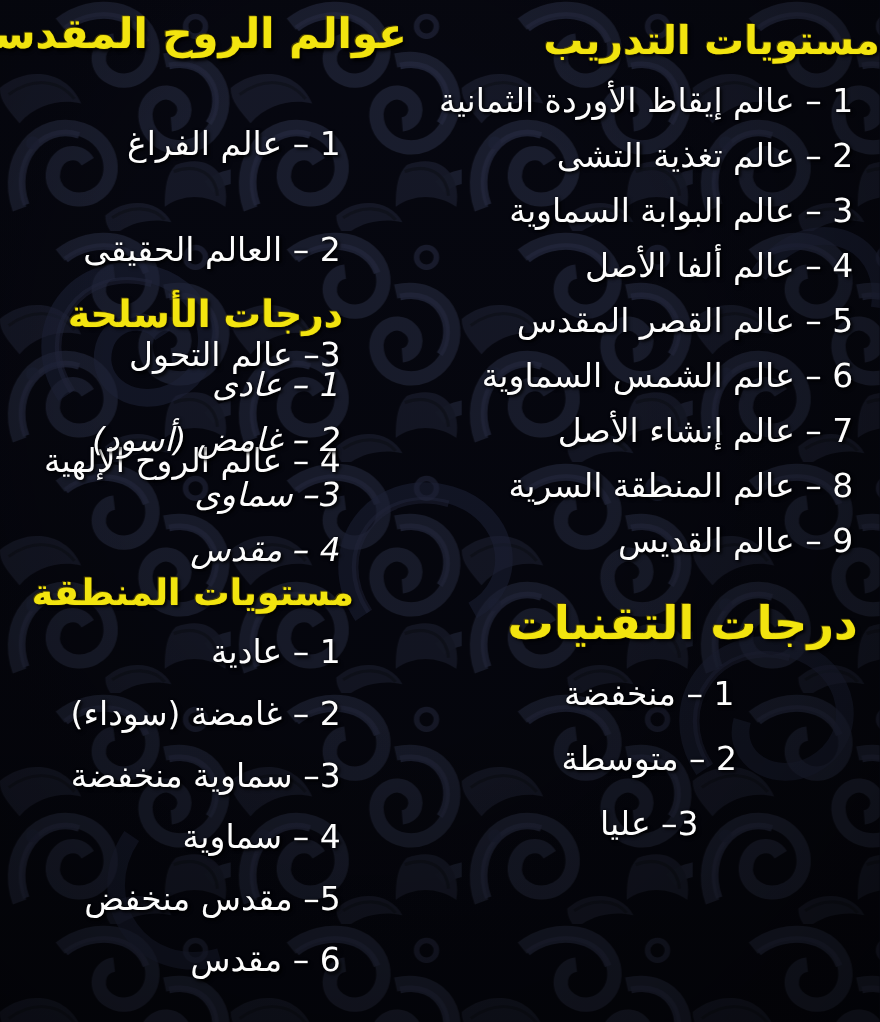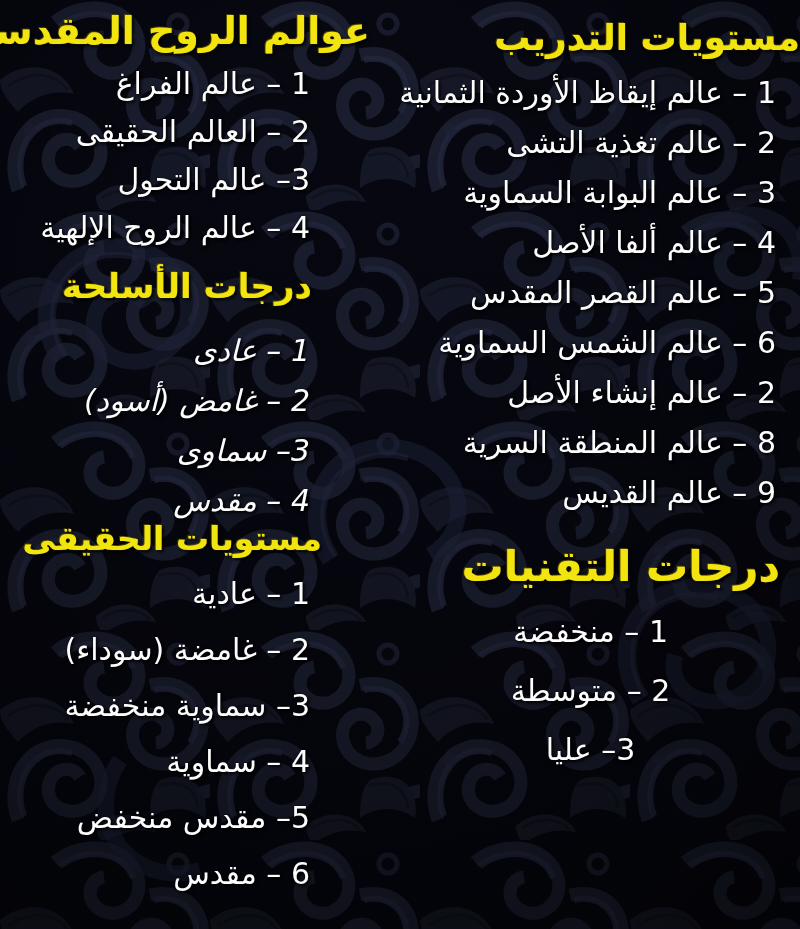--- a/index.html
+++ b/index.html
@@ -47,21 +47,21 @@
   .r-s2{left:405px;top:538px;width:395px;}
   .r-s2 .title{font-size:42px;line-height:58px;padding-left:20px;text-align:left;}
   .r-s2 .items{margin-top:6px;}
   .r-s2 .item{line-height:59px;padding-left:24px;text-align:left;}
   
   .l-s1 .item,.l-s2 .item,.l-s3 .item,.r-s1 .item,.r-s2 .item,
   .l-s1 .title,.l-s2 .title,.l-s3 .title,.r-s1 .title,.r-s2 .title{
     direction:rtl;text-align:right;padding-right:0;
   }
   .l-s1 .title{padding-right:22px;padding-left:0;}
-  .l-s1 .item{padding-right:82px;padding-left:0;}
+  .l-s1 .item{padding-right:82px;padding-left:0;margin-top:48px;}
   .l-s2 .title{padding-right:80px;padding-left:5px;}
   .l-s2 .item{padding-right:82px;padding-left:0;}
   .l-s3 .title{padding-right:70px;padding-left:0;}
   .l-s3 .item{padding-right:82px;padding-left:0;}
   .r-s1 .title{padding-left:0;}
   .r-s1 .item{padding-right:24px;padding-left:0;}
   .r-s2 .title{padding-right:20px;padding-left:0;}
   .r-s2 .item{padding-right:24px;padding-left:0;text-align:center;}
 </style>
 </head>
@@ -133,41 +133,41 @@
     <h2 class="title">درجات الأسلحة</h2>
     <div class="items">
       <div class="item">1 – عادى</div>
       <div class="item">2 – غامض (أسود)</div>
       <div class="item">3– سماوى</div>
       <div class="item">4 – مقدس</div>
     </div>
   </section>
 
   <section class="sec l-s3">
-    <h2 class="title">مستويات الحقيقى</h2>
+    <h2 class="title">مستويات المنطقة</h2>
     <div class="items">
       <div class="item">1 – عادية</div>
       <div class="item">2 – غامضة (سوداء)</div>
       <div class="item">3– سماوية منخفضة</div>
       <div class="item">4 – سماوية</div>
       <div class="item">5– مقدس منخفض</div>
       <div class="item">6 – مقدس</div>
     </div>
   </section>
 
   <section class="sec r-s1">
     <h2 class="title">مستويات التدريب</h2>
     <div class="items">
       <div class="item">1 – عالم إيقاظ الأوردة الثمانية</div>
       <div class="item">2 – عالم تغذية التشى</div>
       <div class="item">3 – عالم البوابة السماوية</div>
       <div class="item">4 – عالم ألفا الأصل</div>
       <div class="item">5 – عالم القصر المقدس</div>
       <div class="item">6 – عالم الشمس السماوية</div>
-      <div class="item">2 – عالم إنشاء الأصل</div>
+      <div class="item">7 – عالم إنشاء الأصل</div>
       <div class="item">8 – عالم المنطقة السرية</div>
       <div class="item">9 – عالم القديس</div>
     </div>
   </section>
 
   <section class="sec r-s2">
     <h2 class="title">درجات التقنيات</h2>
     <div class="items">
       <div class="item">1 – منخفضة</div>
       <div class="item">2 – متوسطة</div>

